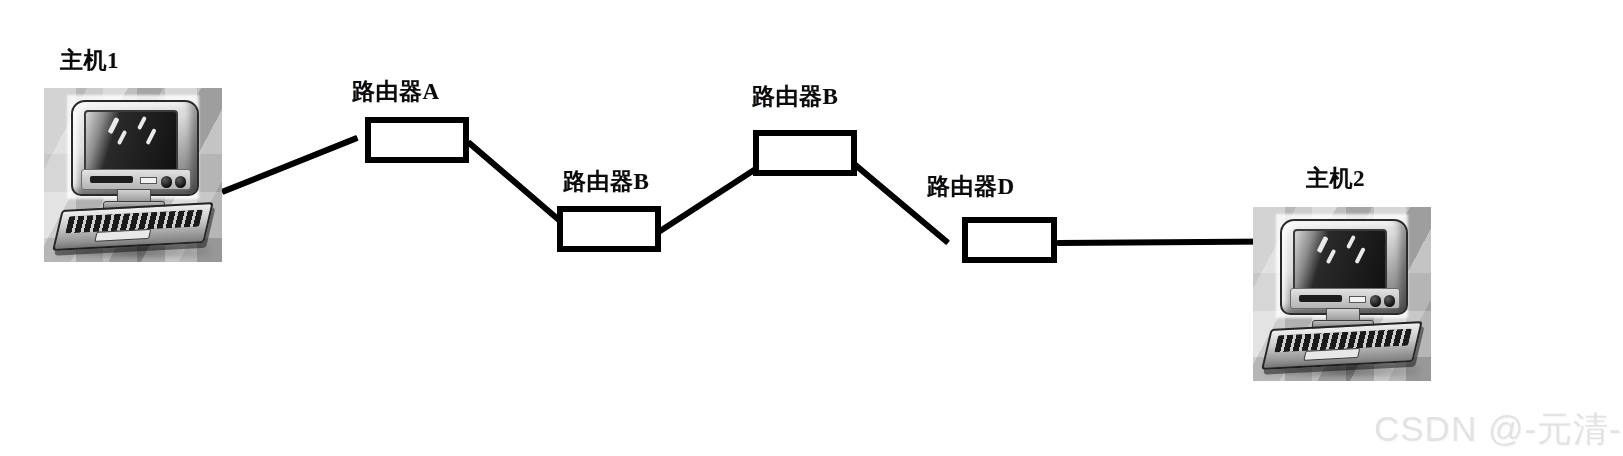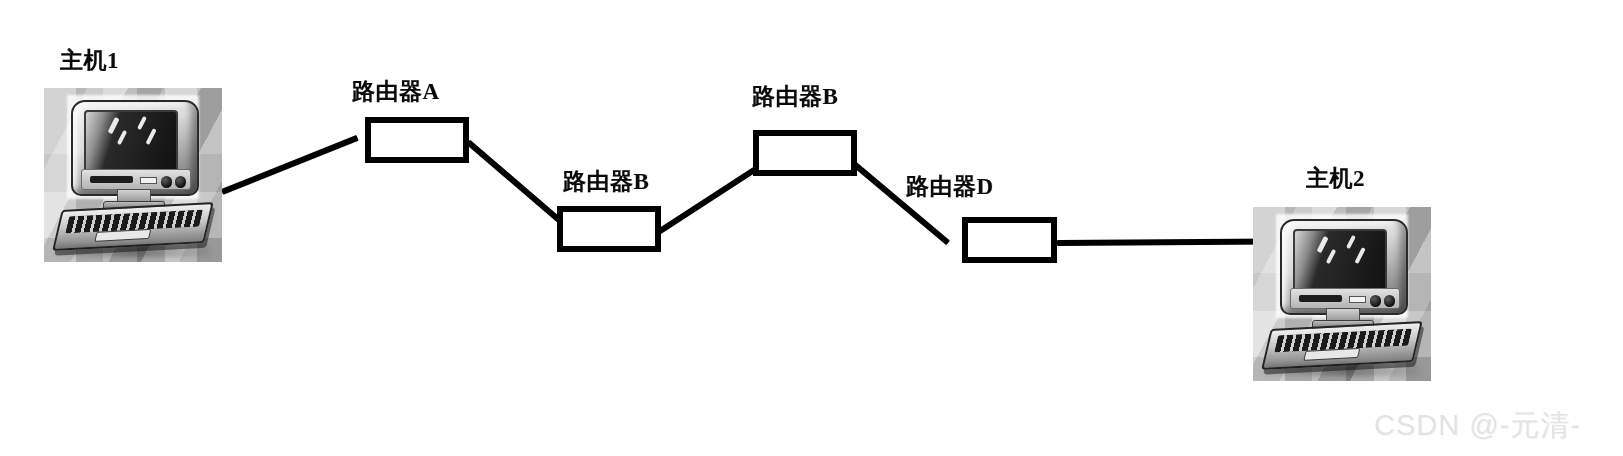--- a/index.html
+++ b/index.html
@@ -208,21 +208,21 @@
     height: 6%;
     background: linear-gradient(90deg, rgba(0,0,0,0.05), rgba(0,0,0,0.28), rgba(0,0,0,0.05));
     filter: blur(2px);
   }
 
   
   .watermark {
     position: absolute;
     color: #e3e3e3;
     font-family: "Liberation Sans", "DejaVu Sans", sans-serif;
-    font-size: 29px;
+    font-size: 35px;
     font-weight: 400;
     letter-spacing: 1px;
     white-space: nowrap;
     text-shadow: 1px 1px 0 #f7f7f7;
     user-select: none;
   }
 </style>
 </head>
 <body>
 
@@ -268,21 +268,21 @@
 
   <div class="node-label" style="left:352px; top:80px;text-align:center;">路由器A</div>
   <div class="router-box" style="left:365px; top:117px; width:104px; height:46px;"></div>
 
   <div class="node-label" style="left:563px; top:170px;">路由器B</div>
   <div class="router-box" style="left:557px; top:206px; width:104px; height:46px;"></div>
 
   <div class="node-label" style="left:752px; top:85px;">路由器B</div>
   <div class="router-box" style="left:753px; top:130px; width:104px; height:46px;"></div>
 
-  <div class="node-label" style="left:906px; top:175px;">路由器D</div>
+  <div class="node-label" style="left:927px; top:175px;">路由器D</div>
   <div class="router-box" style="left:962px; top:217px; width:95px; height:46px;"></div>
 
   <div class="node-label" style="left:1306px; top:167px;font-family:Liberation Serif, serif;">主机2</div>
 
   <div class="host" style="left:1253px; top:207px; width:178px; height:174px;">
     <div class="bg-tiles"></div>
     <div class="halo"></div>
     <div class="monitor">
       <div class="screen">
         <div class="streak s1"></div>

